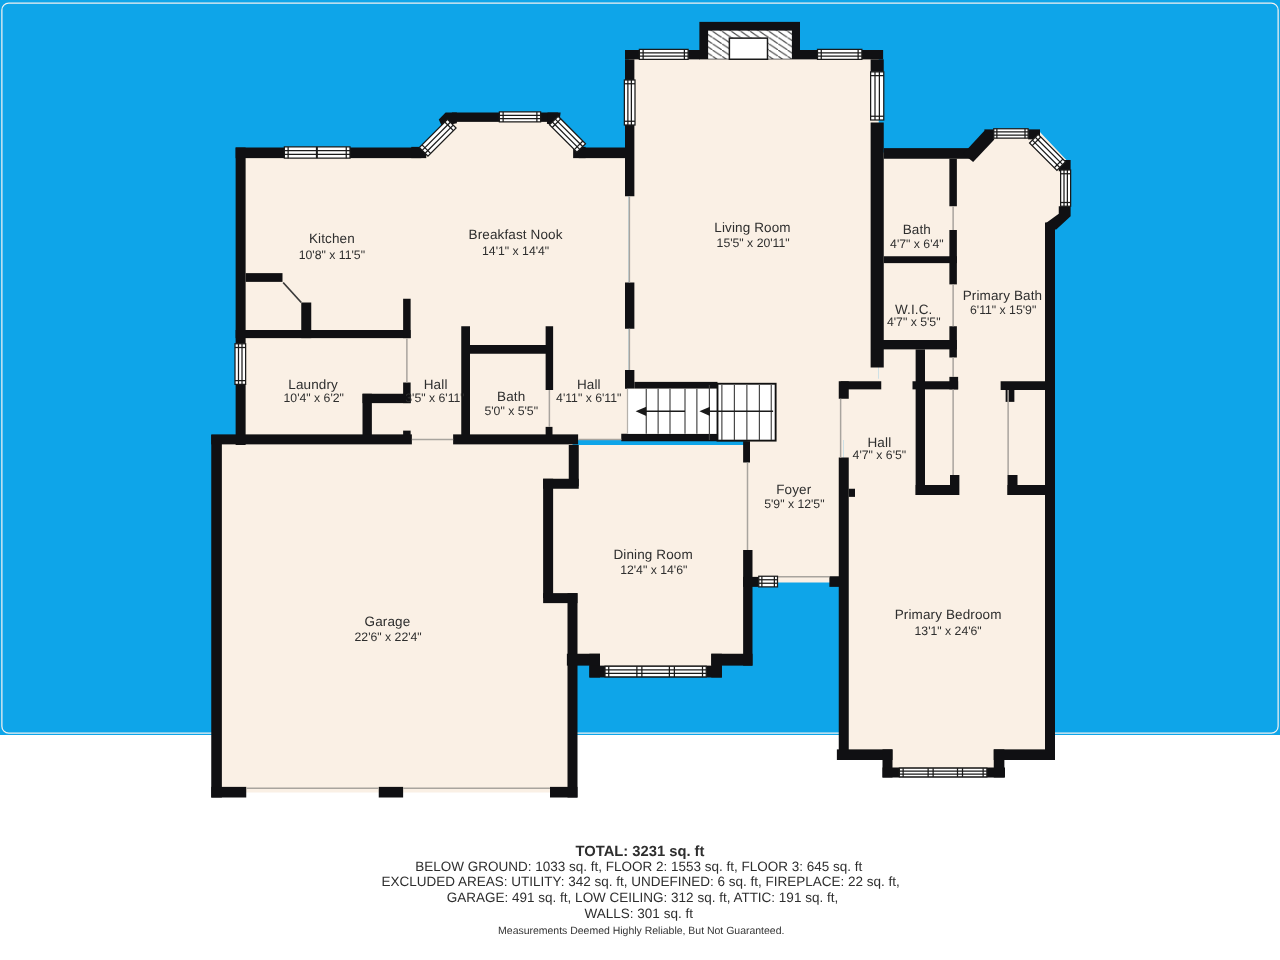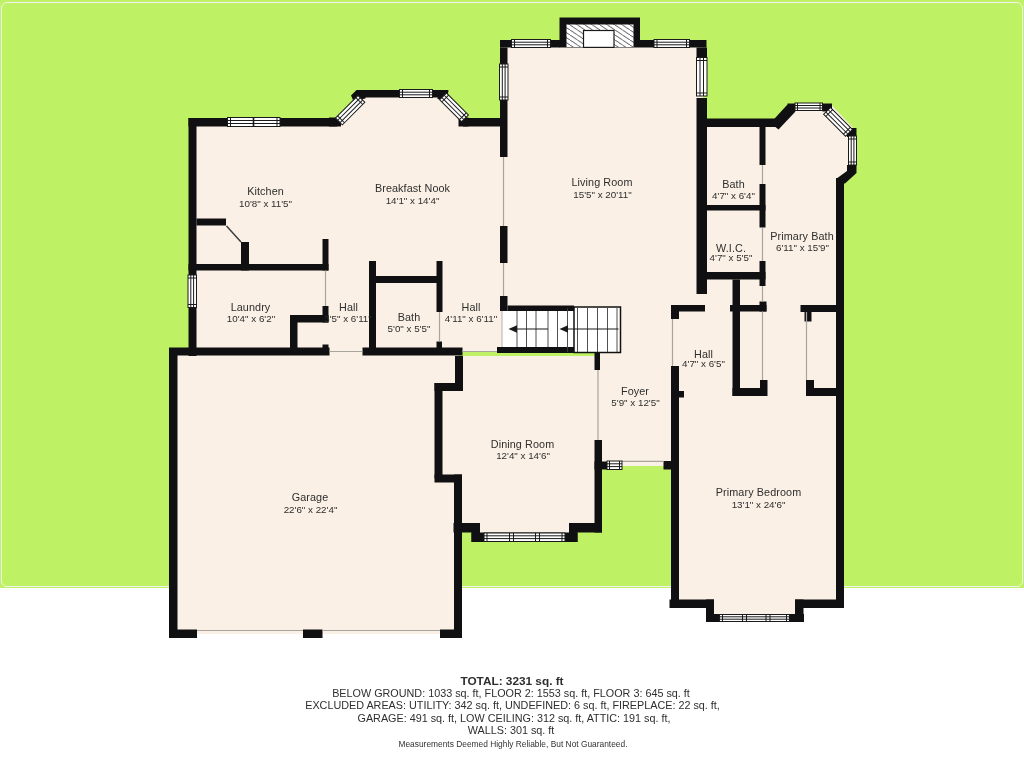--- a/index.html
+++ b/index.html
@@ -1,16 +1,16 @@
 <!DOCTYPE html>
 <html><head>
 <meta charset="utf-8">
 <style>
   html,body{margin:0;padding:0;background:#ffffff;width:1024px;height:768px;overflow:hidden;}
-  .page{position:relative;width:1024px;height:588px;background:#bef264;}
+  .page{position:relative;width:1024px;height:588px;background:#0ea5e9;}
   .frame{position:absolute;left:1px;top:2px;right:1px;bottom:1px;border:1px solid #f1f1f1;border-radius:6px;}
   svg{position:absolute;left:0;top:0;}
   text{font-family:"Liberation Sans", sans-serif;fill:#2e2e2e;}
   .rm{font-size:10.8px;letter-spacing:0.1px;}
   .dm{font-size:9.8px;letter-spacing:0;}
 </style>
 </head>
 <body>
 <div class="page">
 

